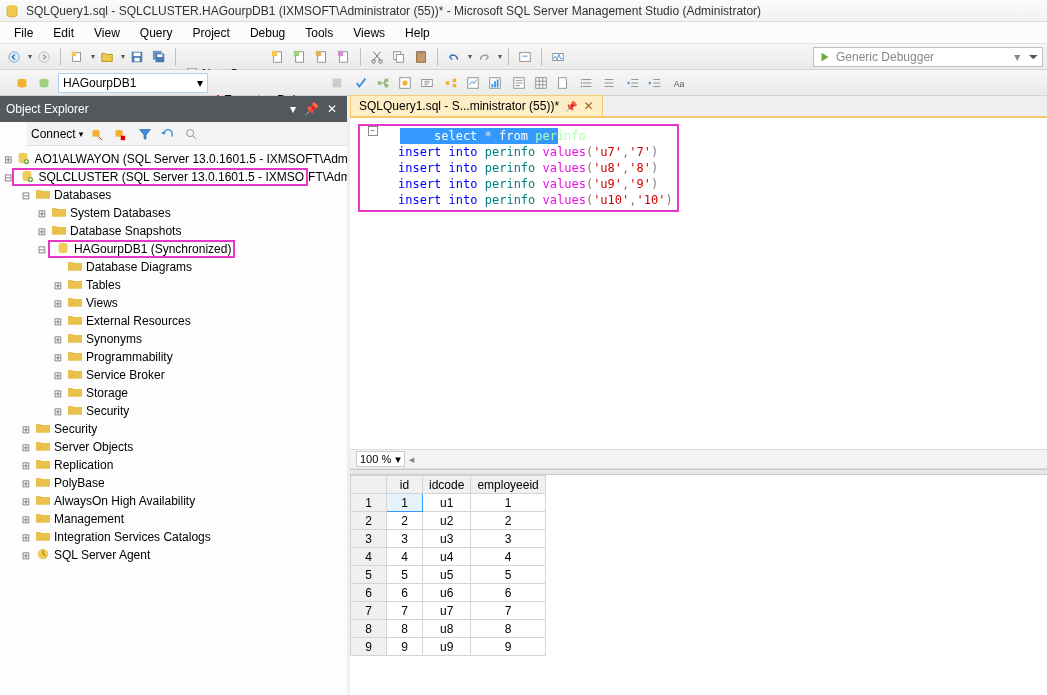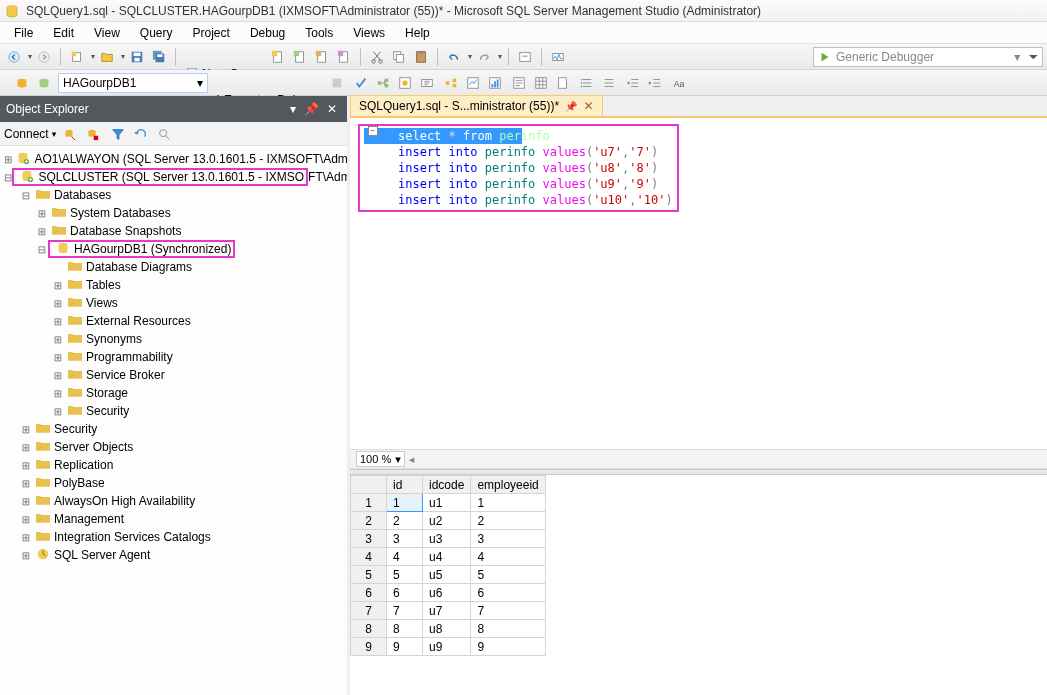--- a/index.html
+++ b/index.html
@@ -22,21 +22,21 @@
 
   .toolbar2 { background: linear-gradient(#f7f7f7,#eaeaea); height: 26px; display: flex; align-items: center; padding: 0 12px; border-bottom: 1px solid #d5d5d5; gap: 2px; }
   .db-combo { border: 1px solid #aecff7; background: #fff; height: 20px; width: 150px; padding: 0 4px; display: flex; align-items: center; justify-content: space-between; }
 
   .main { display: flex; flex: 1; min-height: 0; }
   
   .obj-explorer { width: 350px; background: #fdfdfd; border-right: 3px solid #efefef; display: flex; flex-direction: column; }
   .obj-header { background: #53585c; color: #fff; height: 20px; display: flex; align-items: center; padding: 13px 6px; font-size: 12px; }
   .obj-header .spacer { flex: 1; }
   .obj-header .pin { cursor: default; padding: 0 4px; }
-  .obj-connect { background: #f3f3f3; height: 24px; display: flex; align-items: center; padding: 0 4px; gap: 3px; border-bottom: 1px solid #ddd; }
+  .obj-connect { background: #f3f3f3; height: 24px; display: flex; align-items: center; padding: 0 4px; gap: 3px; border-bottom: 1px solid #ddd; margin-left: 27px; }
   .obj-connect span { font-size: 12px; }
   .tree { flex: 1; overflow: auto; padding: 4px 2px; }
   .tree-node { display: flex; align-items: center; height: 18px; white-space: nowrap; cursor: default; }
   .twisty { width: 12px; text-align: center; color: #6a6a6a; font-size: 10px; user-select: none; }
   .twisty.empty { visibility: hidden; }
   .folder-icon { margin: 0 4px; }
   .folder-icon.yellow svg { fill: #e8c14c; }
   .folder-icon.db svg { fill: #f0cc5a; }
   .node-label { font-size: 12px; }
   .highlight-box { border: 2px solid #e836c6; padding: 0 2px; display: inline-flex; align-items: center; height: 18px; }
@@ -48,41 +48,41 @@
   .editor-area { flex: 1; display: flex; flex-direction: column; min-width: 0; }
   .tabstrip { height: 22px; background: #efefef; display: flex; align-items: flex-end; border-bottom: 2px solid #f5c96b; }
   .filetab { background: #fdeec5; border: 1px solid #f5c96b; border-bottom: none; height: 21px; padding: 0 8px; display: flex; align-items: center; gap: 6px; font-size: 12px; }
   .filetab .close-x { color: #a06020; cursor: default; }
   .filetab .pin-icon { color: #a06020; font-size: 10px; }
 
   .sql-editor { flex: 1; background: #fff; padding: 6px 8px; font-family: Consolas, monospace; font-size: 12px; line-height: 16px; position: relative; overflow: auto; }
   .sql-highlight-box { border: 2px solid #e836c6; padding: 2px 4px; display: inline-block; }
   .gutter-collapse { position: absolute; left: 18px; top: 8px; width: 10px; height: 10px; border: 1px solid #888; background: #fff; font-size: 8px; line-height: 8px; text-align: center; color: #555; }
   .sql-line { padding-left: 34px; white-space: pre; }
-  .sql-line.first { background: linear-gradient(to right, #3399ff 0, #3399ff 158px, transparent 158px); }
+  .sql-line.first { background: linear-gradient(to right, #3399ff 0, #3399ff 158px, transparent 158px); margin-left: 36px; }
   .kw-sel { color: #fff; }
   .star-sel { color: #e0e0e0; }
   .ident-sel { color: #aeffae; }
   .kw2 { color: #0000ff; }
   .func { color: #ec0eec; }
   .str { color: #d00000; }
   .paren { color: #808080; }
   .ident { color: #008080; }
 
   .splitter { height: 6px; background: #e8e8e8; border-top: 1px solid #ccc; border-bottom: 1px solid #ccc; cursor: ns-resize; }
   .zoom-bar { height: 20px; background: #f3f3f3; display: flex; align-items: center; padding: 0 6px; font-size: 11px; border-top: 1px solid #ddd; border-bottom: 1px solid #ddd; gap: 4px; }
   .zoom-combo { border: 1px solid #ccc; background: #fff; padding: 0 3px; height: 16px; display: flex; align-items: center; gap: 4px; }
 
   .results-tabs { height: 22px; background: #f3f3f3; display: flex; align-items: center; padding: 0 4px; gap: 2px; border-bottom: 1px solid #ccc; }
   .rtab { border: 1px solid #ccc; background: #fff; padding: 1px 6px; display: flex; align-items: center; gap: 4px; font-size: 12px; cursor: default; }
   .rtab.inactive { background: #f0f0f0; }
 
   .results-grid { flex: 0 0 220px; overflow: auto; background: #fff; }
   .grid { border-collapse: collapse; font-size: 12px; }
-  .grid th, .grid td { border: 1px solid #d4d4d4; padding: 1px 6px; text-align: left; height: 18px; min-width: 36px; }
+  .grid th, .grid td { border: 1px solid #d4d4d4; padding: 1px 6px; text-align: center; height: 18px; min-width: 36px; }
   .grid th { background: #f0f0f0; font-weight: normal; }
   .grid .rownum { background: #f0f0f0; text-align: center; width: 30px; }
   .grid .sel-cell { border: 1px solid #3399ff; background: #e5f1fb; }
 
   .icon-folder { display: inline-block; width: 14px; height: 11px; }
 </style>
 </head>
 <body>
 
 <div class="titlebar">

